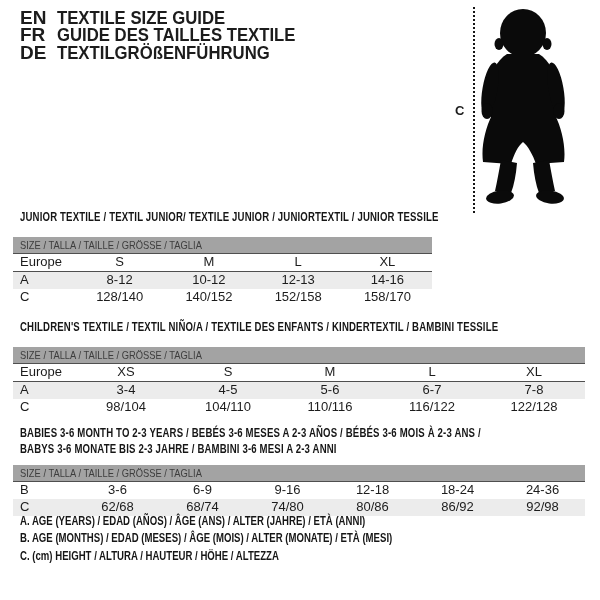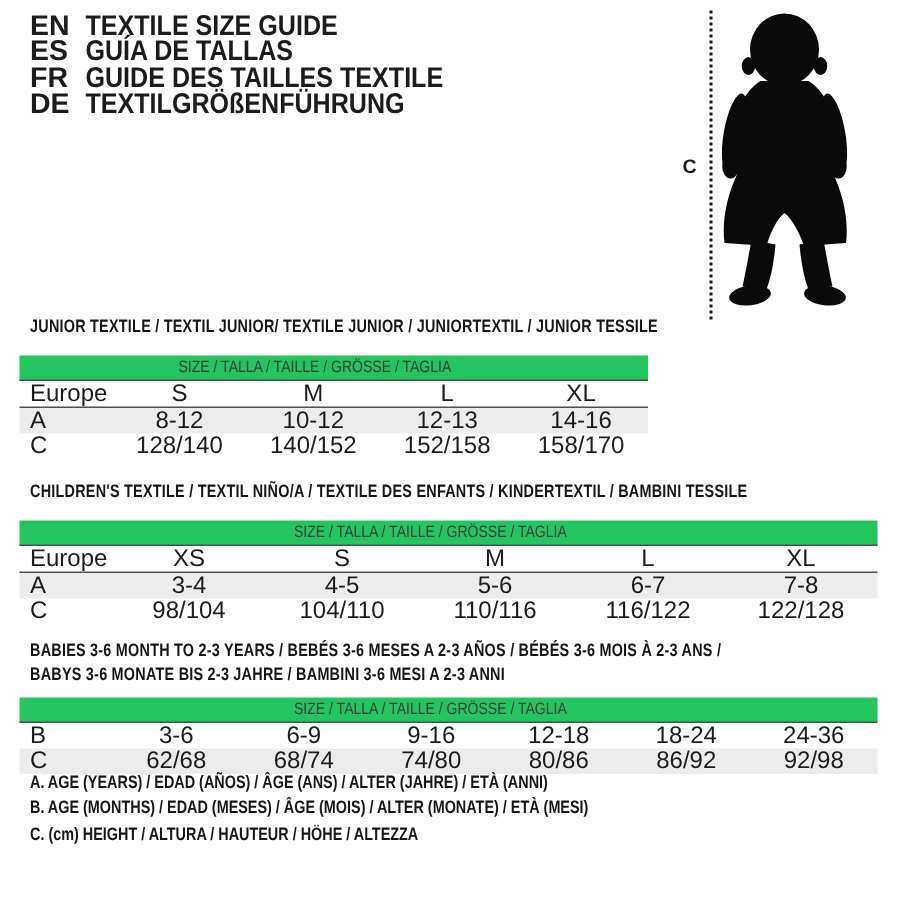--- a/index.html
+++ b/index.html
@@ -31,48 +31,44 @@
   .t1-title { left:20px; top:210px; }
   .t2-title { left:20px; top:320px; }
   .t3-title { left:20px; top:426px; }
 
   
   .table { left:13px; }
   .t1 { top:237px; width:419px; }
   .t2 { top:347px; width:572px; }
   .t3 { top:465px; width:572px; }
   .size-bar {
-    height:16px; background:#22c55e; border-bottom:1px solid #4f4f4f;
+    height:16px; background:#a3a3a3; border-bottom:1px solid #4f4f4f;
     display:flex; align-items:center; padding-left:7px;
-    color:#3d3d3d; font-size:11px;justify-content:center;
+    color:#3d3d3d; font-size:11px;
   }
-  .trow { display:flex; height:17px; align-items:flex-start; font-size:16px; }
+  .trow { display:flex; height:17px; align-items:flex-start; font-size:13px; }
   .trow.rule { border-bottom:1px solid #4f4f4f; }
   .trow.alt { background:#ececec; }
   .tlabel { width:55px; flex:0 0 55px; padding-left:7px; }
   .tcell { flex:1; text-align:center; }
 
   
   .notes { left:20px; top:513px; }
   .note-line {
     font-weight:bold; font-size:12px; white-space:nowrap; line-height:17.3px;
     transform:scaleX(0.8); transform-origin:0 0; color:#161616;
   }
 </style>
 </head>
 <body>
 
 <div class="abs lang">
   <div class="lang-row">
     <span class="lang-code">EN</span>
     <span class="cx90">TEXTILE SIZE GUIDE</span>
-  </div>
-  <div class="lang-row">
-    <span class="lang-code">ES</span>
-    <span class="cx90">GUÍA DE TALLAS</span>
   </div>
   <div class="lang-row">
     <span class="lang-code">FR</span>
     <span class="cx90">GUIDE DES TAILLES TEXTILE</span>
   </div>
   <div class="lang-row">
     <span class="lang-code">DE</span>
     <span class="cx90">TEXTILGRÖßENFÜHRUNG</span>
   </div>
 </div>

